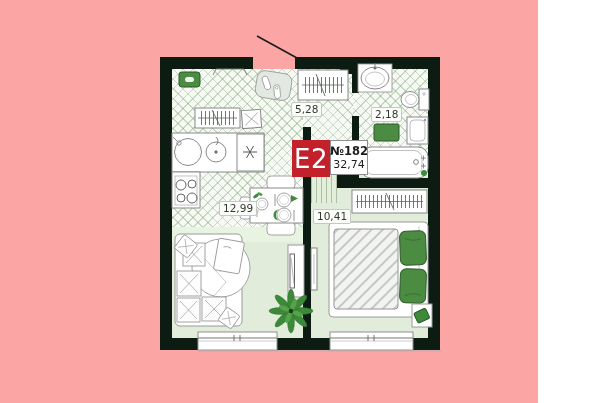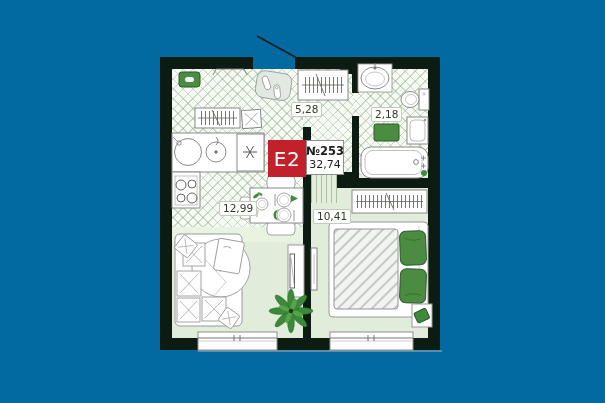--- a/index.html
+++ b/index.html
@@ -1,34 +1,34 @@
 <!DOCTYPE html>
 <html><head>
 <meta charset="utf-8">
 <style>
   html,body{margin:0;padding:0;background:#ffffff;}
   body{font-family:"DejaVu Sans","Liberation Sans",sans-serif;}
-  #stage{position:relative;width:605px;height:403px;background:#0369a1;overflow:hidden;}
+  #stage{position:relative;width:538px;height:403px;background:#fca5a5;overflow:hidden;}
   .abs{position:absolute;}
   
   .tile{background-color:#f7faf4;
     background-image:
       repeating-linear-gradient(45deg, rgba(128,168,118,.40) 0 1px, transparent 1px 7px),
       repeating-linear-gradient(-45deg, rgba(128,168,118,.40) 0 1px, transparent 1px 7px);}
   .plain{background:#e1edda;}
   .rug{background:#e9f3e2;}
   .doorstrip{background-color:#e3eedb;
     background-image:repeating-linear-gradient(90deg, rgba(116,148,108,.5) 0 1px, transparent 1px 5px);}
   .wall{background:#0d1c12;}
   
   .pill{height:13px;line-height:13px;padding:0 3px;background:#fcfdfb;border:1px solid #c2cbbd;
     border-radius:2px;font-size:10.5px;color:#2f3b2c;white-space:nowrap;}
   
   #badge-red{width:38px;height:37px;background:#c2212b;color:#fff;display:flex;align-items:center;
-    justify-content:center;font-size:20px;letter-spacing:.5px;}
+    justify-content:center;font-size:26px;letter-spacing:.5px;margin-left:24px;}
   #badge-info{width:36px;height:33px;background:#fff;border:1px solid #8f8f8f;display:flex;flex-direction:column;
     align-items:center;justify-content:center;color:#1c1c1c;}
   #badge-info .num{font-size:11.5px;font-weight:bold;line-height:13px;}
   #badge-info .area{font-size:11px;line-height:13px;}
   svg{position:absolute;left:0;top:0;}
 </style>
 </head>
 <body>
 
 <div id="stage">
@@ -302,18 +302,18 @@
   </svg>
 
   <div class="abs pill" style="left:291px;top:102px">5,28</div>
   <div class="abs pill" style="left:371px;top:107px">2,18</div>
   <div class="abs pill" style="left:219px;top:201px">12,99</div>
   <div class="abs pill" style="left:313px;top:209px">10,41</div>
 
   <div class="abs" style="left:268px;top:140px;display:flex;align-items:flex-start">
     <div id="badge-red">E2</div>
     <div id="badge-info">
-      <div class="num">№253</div>
+      <div class="num">№182</div>
       <div class="area">32,74</div>
     </div>
   </div>
 
 </div>
 
 </body></html>

